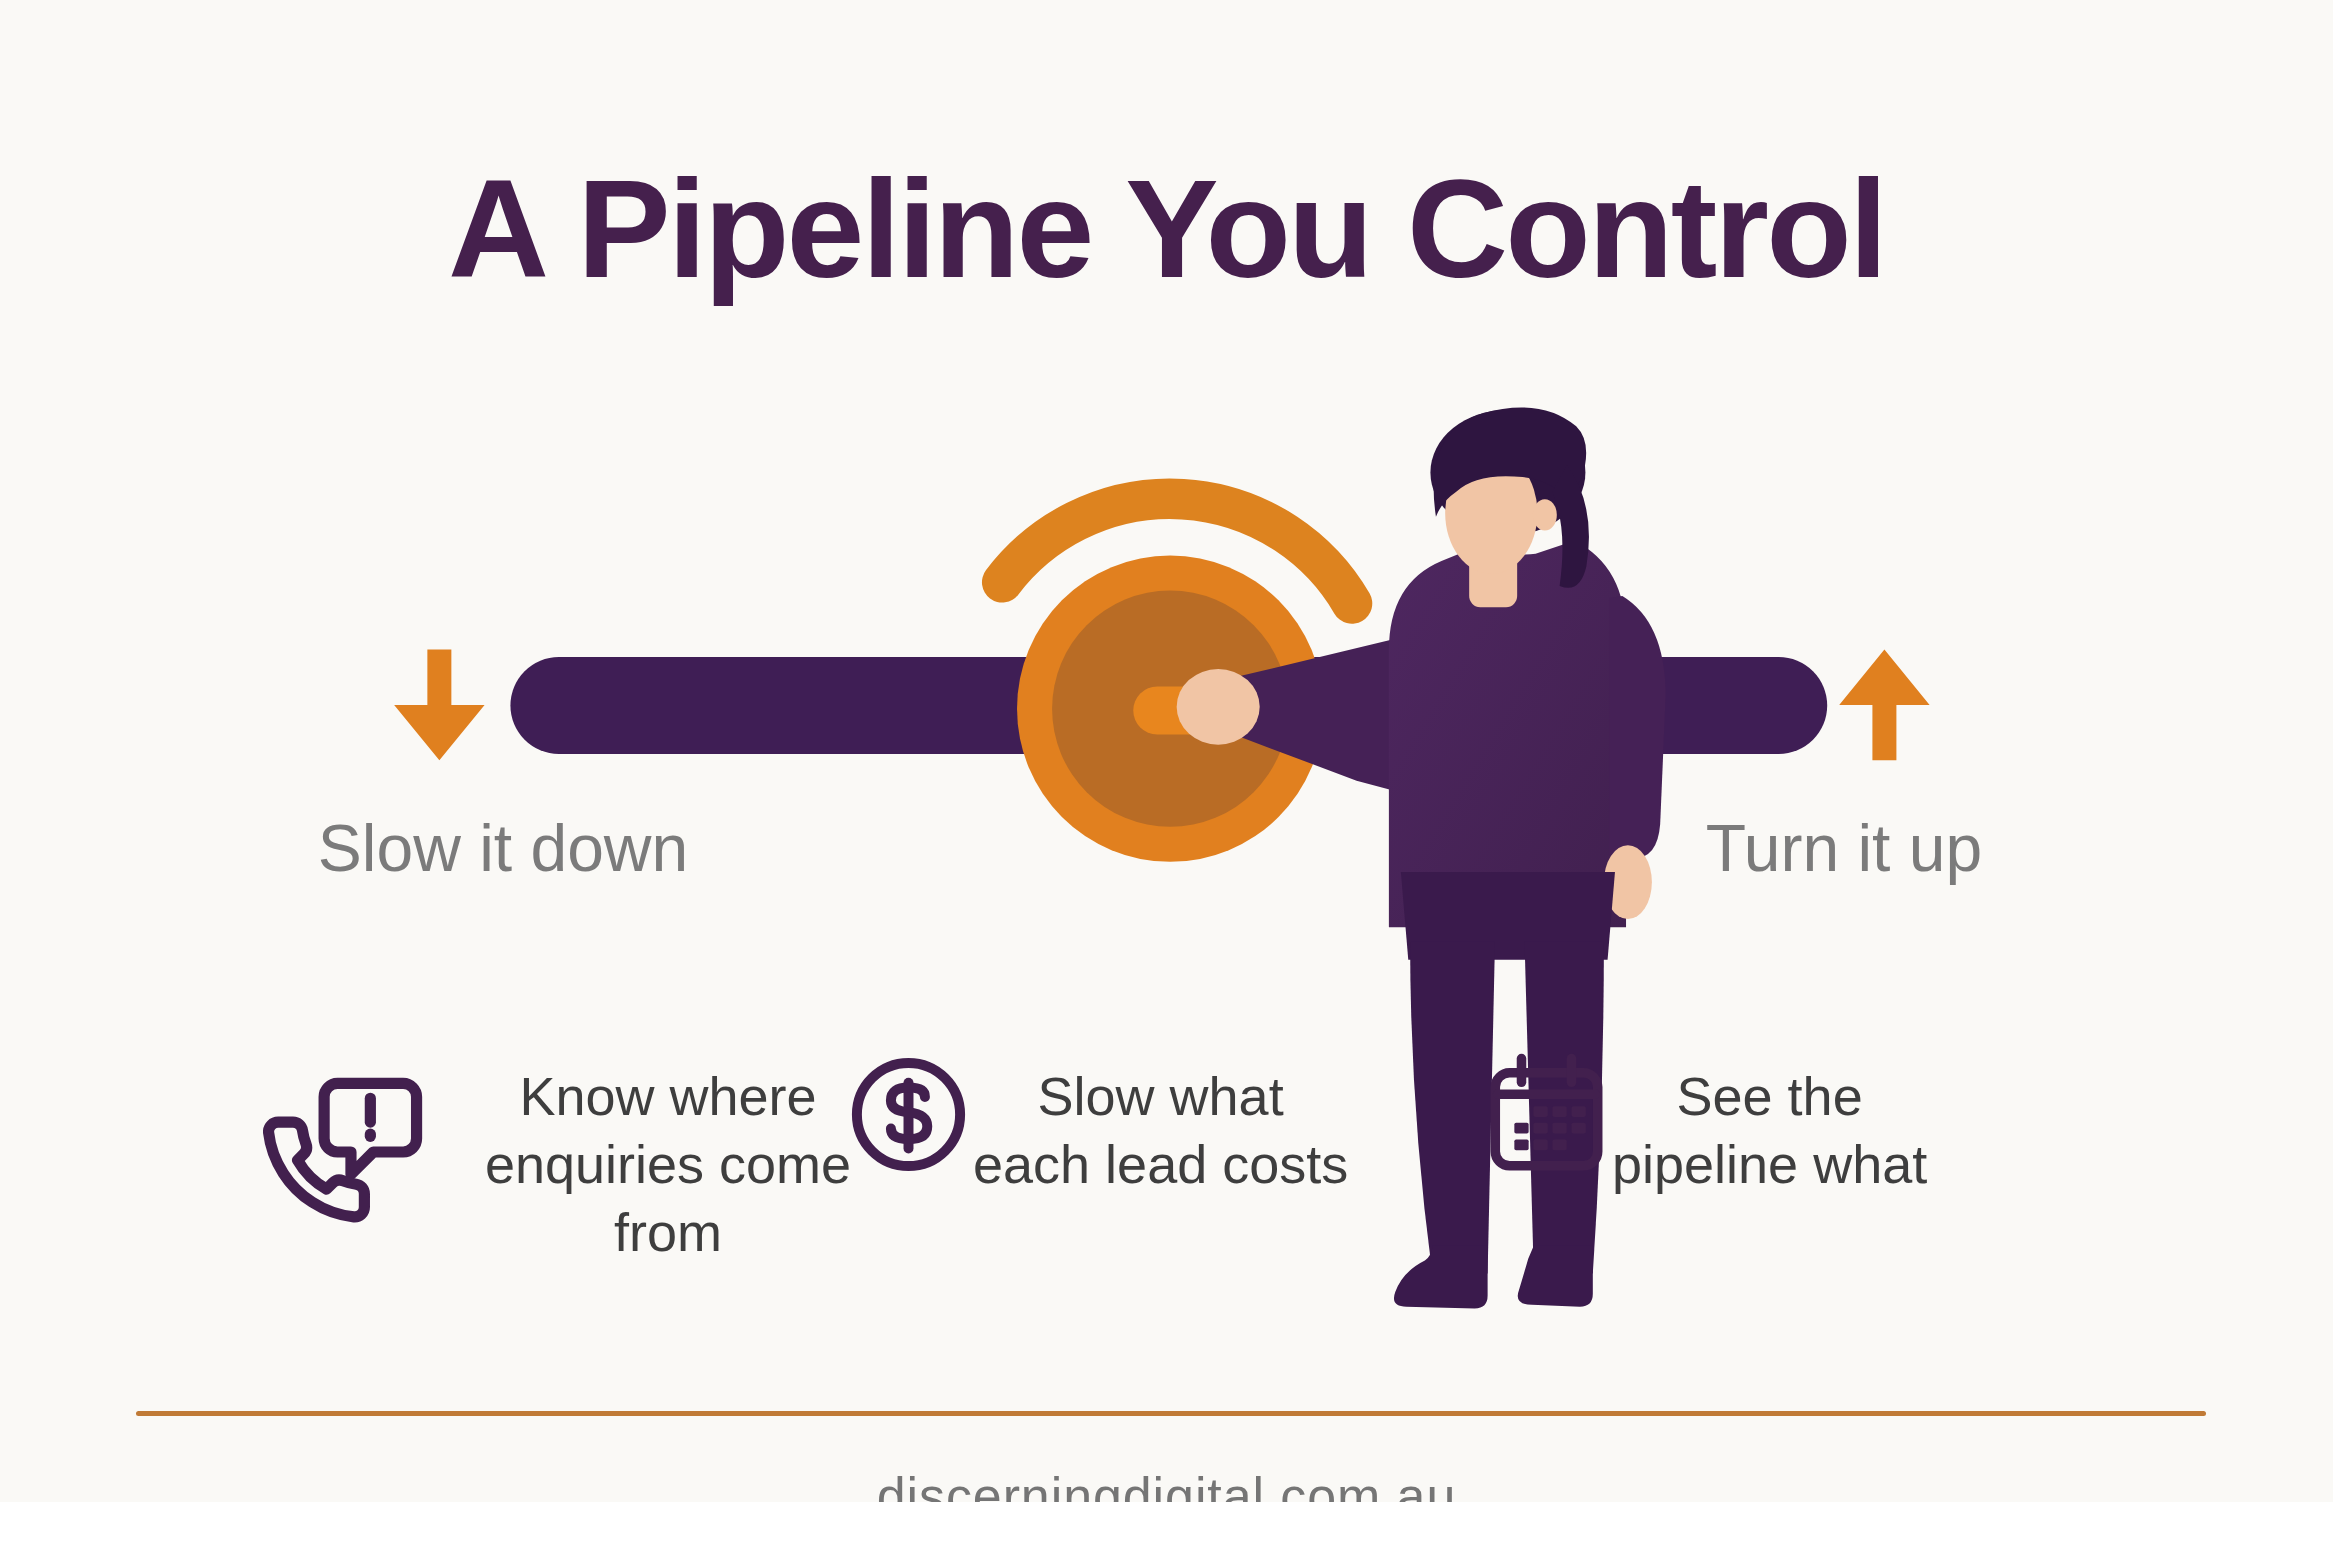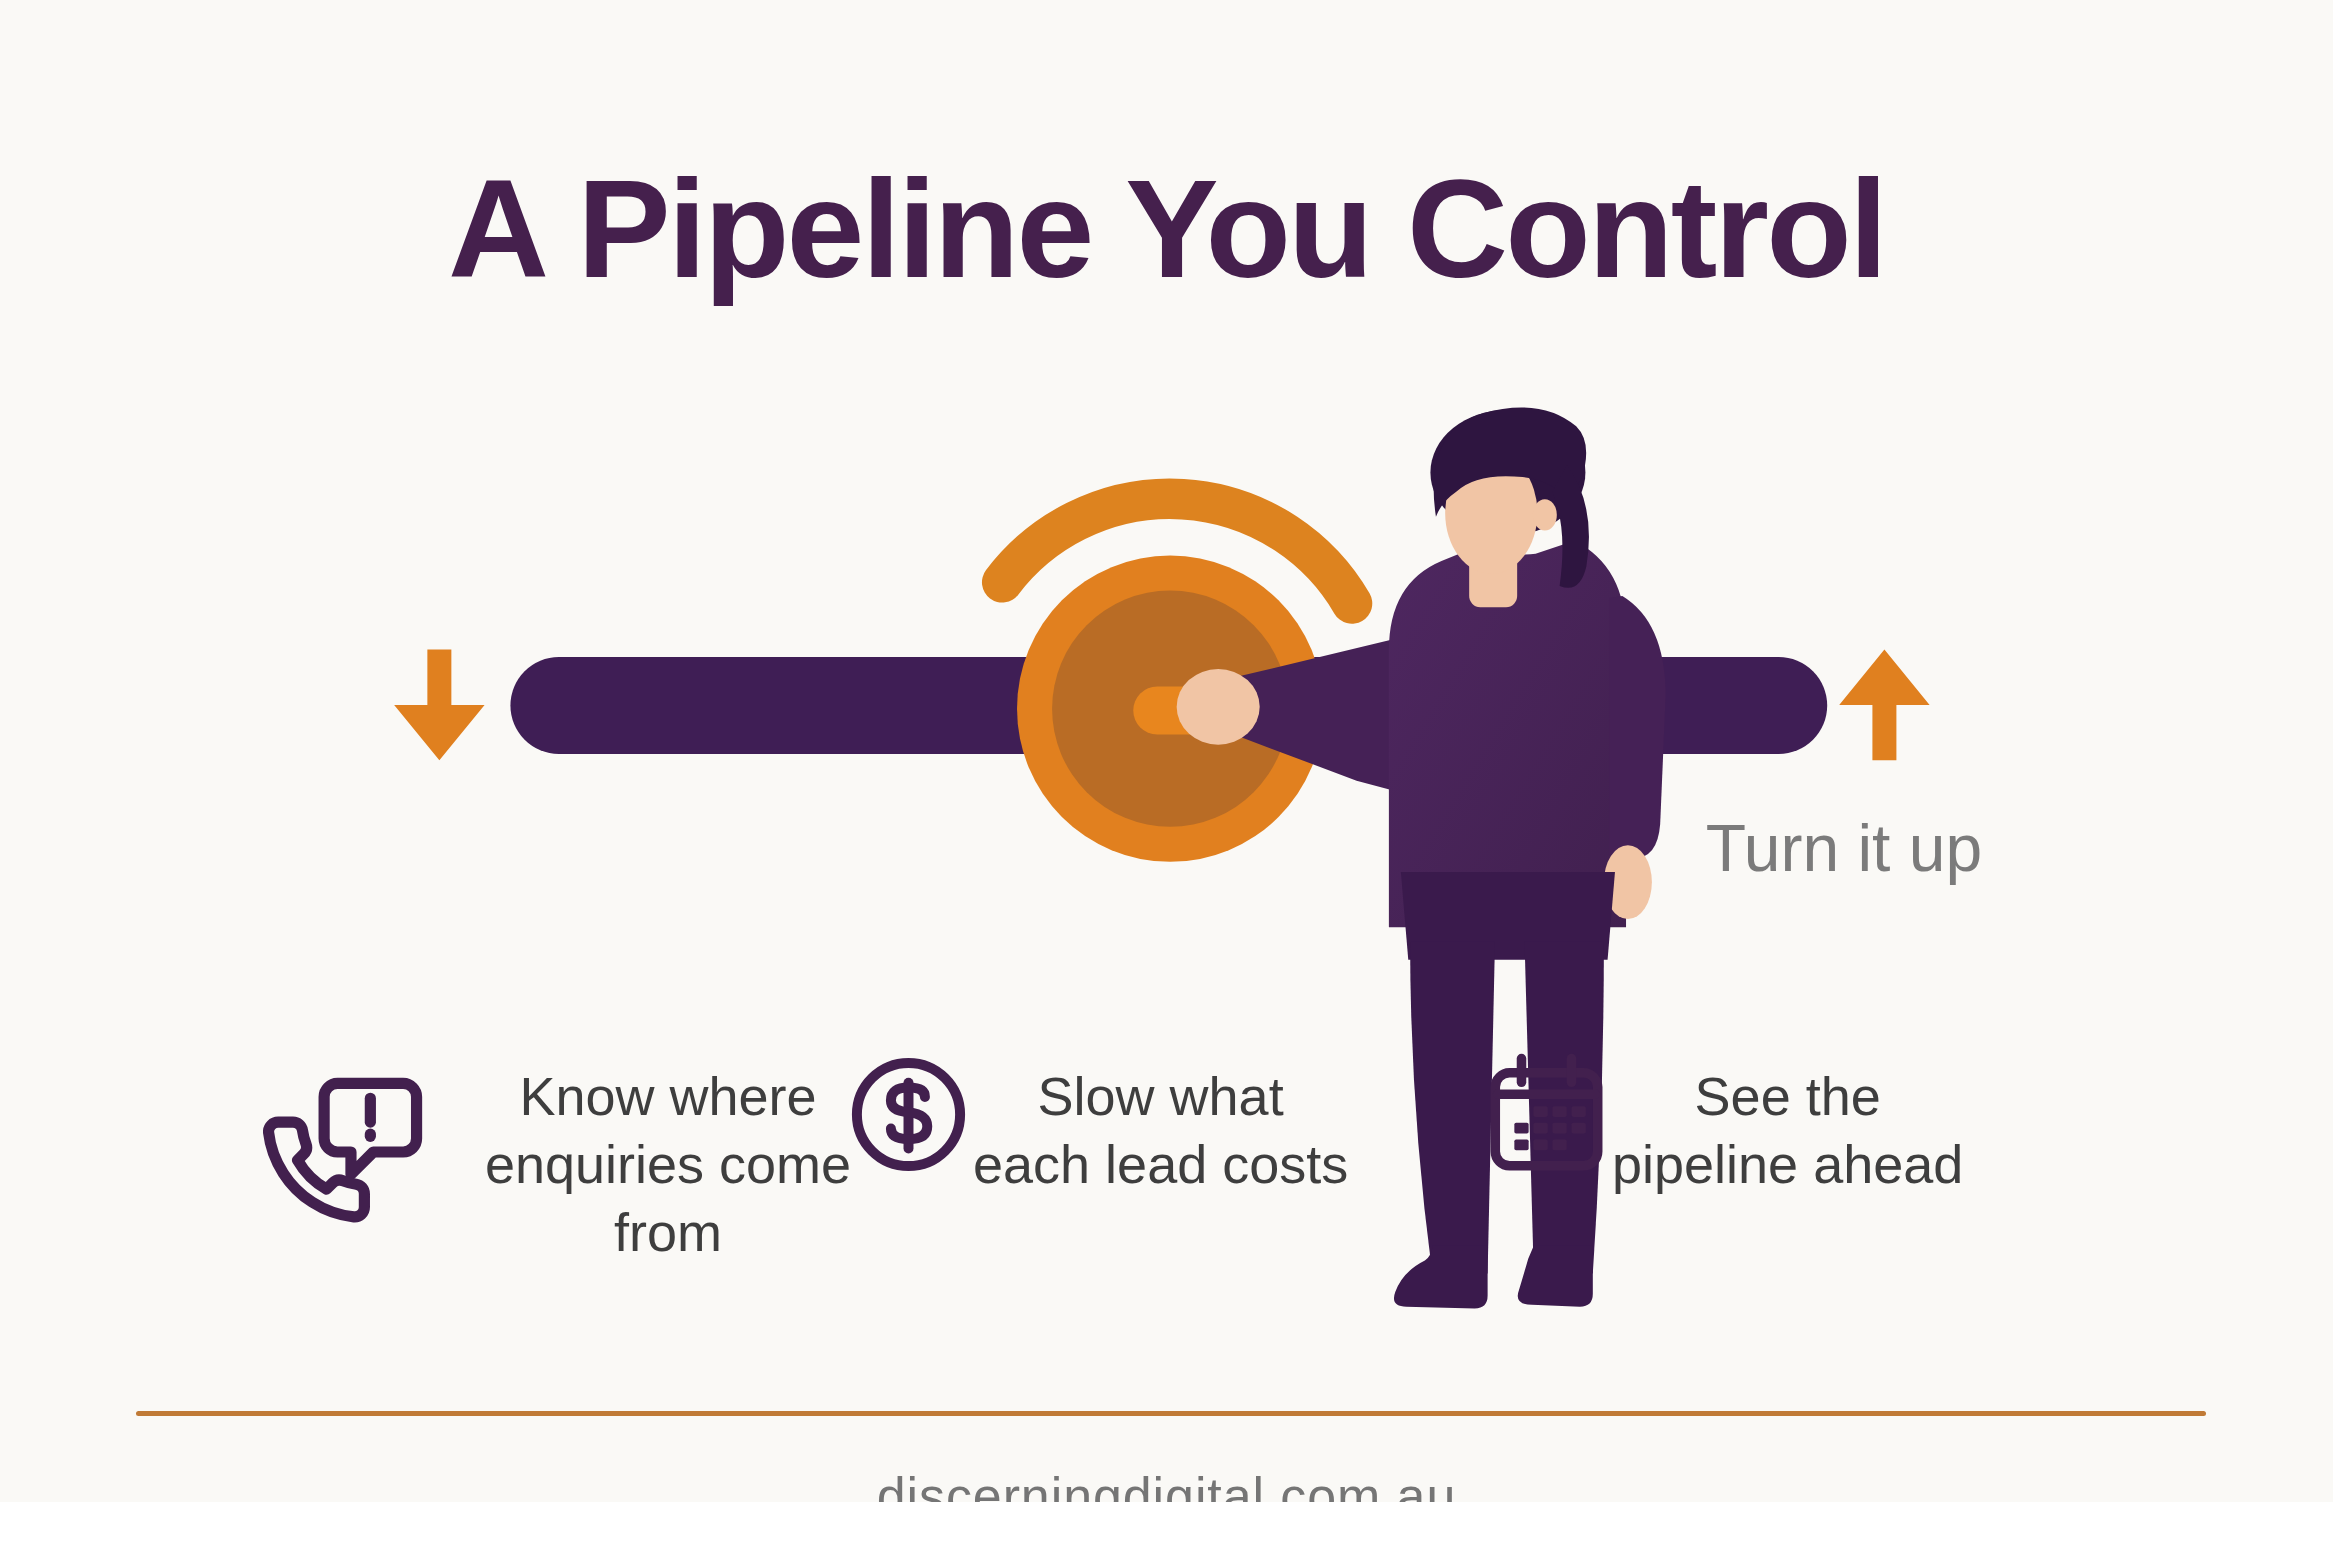--- a/index.html
+++ b/index.html
@@ -117,20 +117,21 @@
 
       <ellipse cx="1634" cy="512" rx="84" ry="68" style="fill:var(--hair)"></ellipse>
       <rect x="1592" y="598" width="52" height="60" rx="12" style="fill:var(--skin)"></rect>
       <ellipse cx="1616" cy="556" rx="50" ry="66" style="fill:var(--skin)"></ellipse>
       <path d="M1556 560 Q1542 468 1606 448 Q1670 430 1708 462 Q1726 480 1714 518 L1700 542 Q1680 520 1650 517 Q1600 512 1578 533 Q1562 544 1556 560 Z" style="fill:var(--hair)"></path>
       <path d="M1698 504 Q1730 548 1719 614 Q1712 644 1690 635 Q1699 572 1682 533 Z" style="fill:var(--hair)"></path>
       <ellipse cx="1674" cy="558" rx="13" ry="17" style="fill:var(--skin)"></ellipse>
     </g>
   </svg>
 
+  <div class="slider-label left">Slow it down</div>
   <div class="slider-label right">Turn it up</div>
 
   <div class="feature f1">
     <div class="icon-box">
       <svg width="164" height="150" viewBox="0 0 110 100" fill="none" style="stroke:var(--icon-purple)" stroke-width="7.5" stroke-linecap="round" stroke-linejoin="round">
         <path d="M50 6 h44 a9 9 0 0 1 9 9 v28 a9 9 0 0 1 -9 9 h-20 l-15 15 v-15 h-9 a9 9 0 0 1 -9 -9 v-28 a9 9 0 0 1 9 -9 z"></path>
         <path d="M72 16 v16"></path>
         <path d="M72 40 v1.5"></path>
         <path d="M68 82 v7 a6.5 6.5 0 0 1 -7.1 6.5 64 64 0 0 1 -27.9 -9.9 63 63 0 0 1 -19.4 -19.4 A64 64 0 0 1 3.7 38.7 6.5 6.5 0 0 1 10.2 32 h9.8 a6.5 6.5 0 0 1 6.5 5.6 c0.4 3 1.2 6 2.3 8.9 a6.5 6.5 0 0 1 -1.5 6.9 l-4.1 4.1 a52 52 0 0 0 19.4 19.4 l4.1 -4.1 a6.5 6.5 0 0 1 6.9 -1.5 c2.9 1.1 5.8 1.9 8.9 2.3 a6.5 6.5 0 0 1 5.5 6.4 z"></path>
       </svg>
@@ -171,21 +172,21 @@
           <rect x="60" y="62" width="12" height="9" rx="1.5"></rect>
           <rect x="76" y="62" width="12" height="9" rx="1.5"></rect>
           <rect x="28" y="76" width="12" height="9" rx="1.5"></rect>
           <rect x="44" y="76" width="12" height="9" rx="1.5"></rect>
           <rect x="60" y="76" width="12" height="9" rx="1.5"></rect>
         </g>
       </svg>
     </div>
     <div class="caption">
       <div>See the</div>
-      <div>pipeline ahead</div>
+      <div>pipeline what</div>
     </div>
   </div>
 
   <div class="divider"></div>
   <div class="site-url">discerningdigital.com.au</div>
 
 </div>
 
 
 </body></html>

